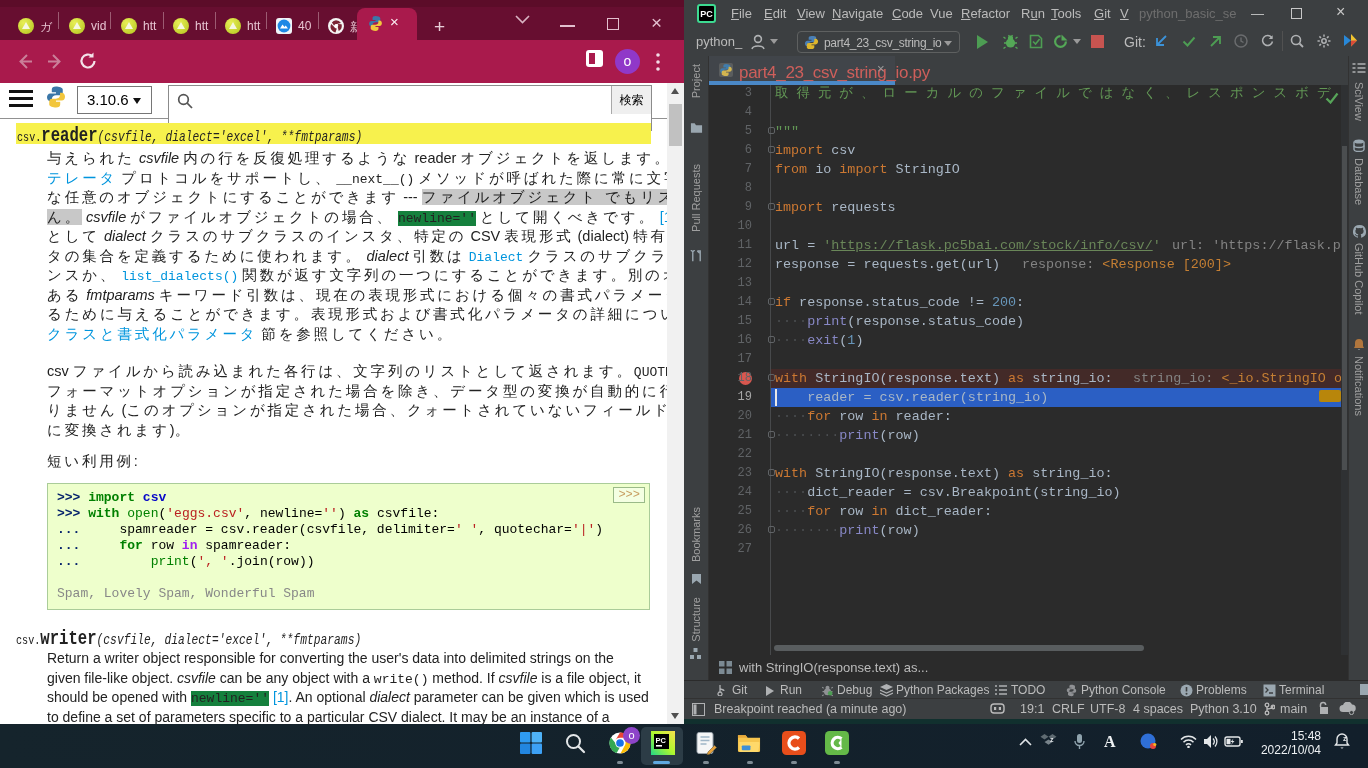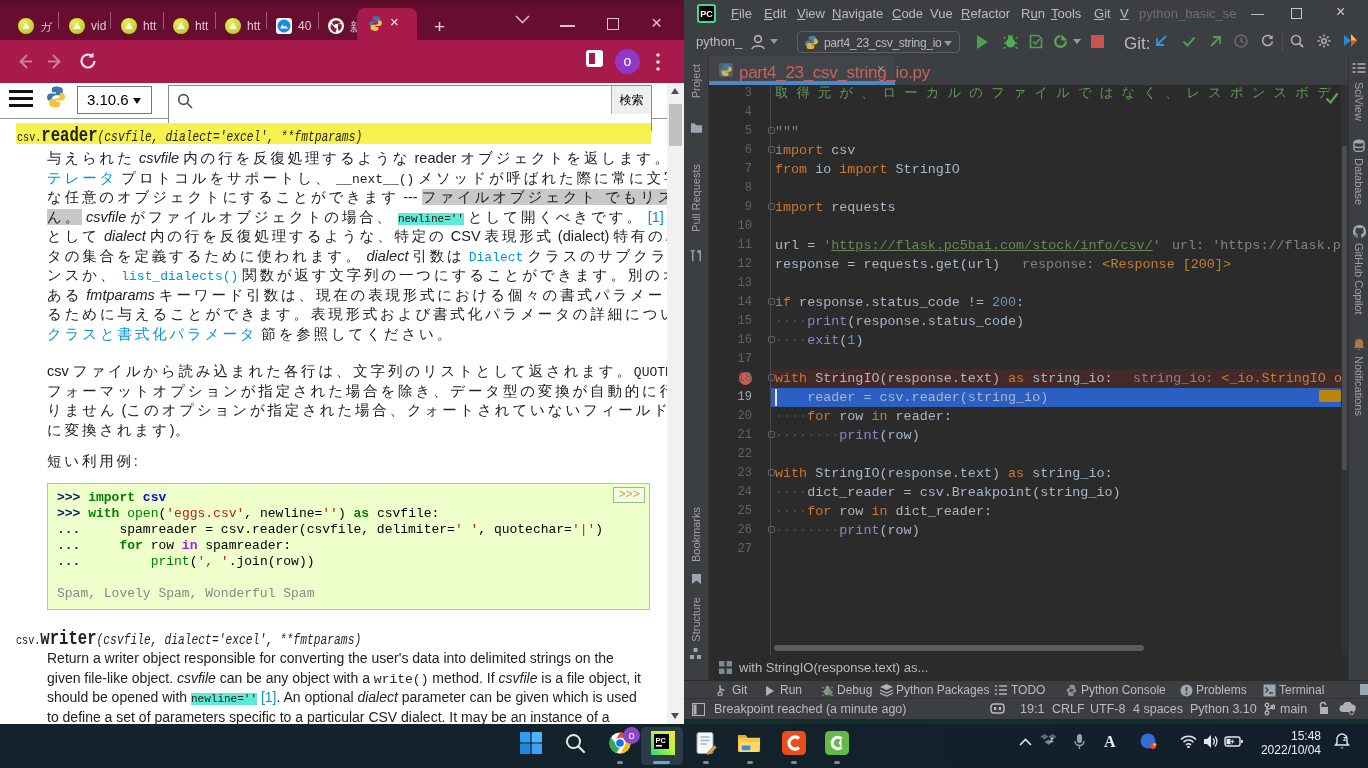--- a/index.html
+++ b/index.html
@@ -18,21 +18,21 @@
 .hline{position:absolute;left:9px;width:24px;height:3px;background:#111}
 #versel{position:absolute;left:77px;top:3px;width:75px;height:28px;border:1px solid #767676;background:#fff;font-size:15px;color:#000;line-height:26px;padding-left:9px}
 #search{position:absolute;left:168px;top:2px;width:484px;height:46px;border:1px solid #8b8b8b;background:#fff}
 #srchbtn{position:absolute;right:0px;top:0px;width:40px;height:28px;background:#efefef;border-left:1px solid #a9a9a9;font-size:12px;color:#000;text-align:center;line-height:28px}
 
 .doc{position:absolute;color:#222;font-size:14.5px;white-space:nowrap}
 .j{letter-spacing:2.8px}
 a.lnk{color:#0095dd;text-decoration:none}
 .mono{font-family:"Liberation Mono",monospace;font-size:13px}
 .sel{background:#c8c8c8}
-.codebg{background:#5eead4;font-family:"Liberation Mono",monospace;font-size:11px}
+.codebg{background:#15803d;font-family:"Liberation Mono",monospace;font-size:13px}
 .it{font-style:italic}
 #dt1{position:absolute;left:16px;top:40px;width:635px;height:21px;background:#f7f14d}
 #codebox{position:absolute;left:47px;top:400px;width:603px;height:127px;background:#eeffcc;border:1px solid #aacc99}
 .cl{position:absolute;left:9px;font-family:"Liberation Mono",monospace;font-size:13px;white-space:pre;color:#000}
 #scroll{position:absolute;left:667px;top:0;width:17px;height:641px;background:#f1f1f1}
 #thumb{position:absolute;left:2px;top:21px;width:13px;height:42px;background:#c1c1c1}
 
 #pycharm{position:absolute;left:684px;top:0;width:684px;height:724px;background:#3c3f41;color:#bbb}
 #pcmenu{position:absolute;left:0;top:0;width:684px;height:28px;font-size:13px}
 .mi{position:absolute;top:6px;color:#bbb}
@@ -149,21 +149,21 @@
           <div id="srchbtn">検索</div>
         </div>
   </div>
   <div id="docbody">
    <div id="dt1"></div>
    <div class="doc" style="left:17px;top:41px;transform:scaleX(0.78);transform-origin:0 50%"><span class="mono" style="font-size:13px">csv.</span><b style="font-family:'Liberation Mono',monospace;font-size:20px">reader</b><span class="mono it" style="font-size:14.5px">(csvfile, dialect='excel', **fmtparams)</span></div>
    <div class="doc" style="left:47px;top:66px"><span class="j">与えられた</span> <i>csvfile</i> <span class="j">内の行を反復処理するような</span> reader <span class="j">オブジェクトを返します。</span> <i>csvfile</i>  </div>
    <div class="doc" style="left:47px;top:85.5px"><a class="lnk j">テレータ</a> <span class="j">プロトコルをサポートし、</span> <span class="mono">__next__()</span> <span class="j">メソッドが呼ばれた際に常に文字列を返すよう</span></div>
    <div class="doc" style="left:47px;top:105px"><span class="j">な任意のオブジェクトにすることができます</span> --- <span class="j sel">ファイルオブジェクト でもリストでも構いませ</span></div>
    <div class="doc" style="left:47px;top:124.5px"><span class="j sel">ん。</span> <i>csvfile</i> <span class="j">がファイルオブジェクトの場合、</span> <span class="codebg">newline=''</span> <span class="j">として開くべきです。</span> <a class="lnk">[1]</a> <span class="j">オプション</span></div>
-   <div class="doc" style="left:47px;top:144px"><span class="j">として</span> <i>dialect</i> <span class="j">内の行を反復処理するような、特定の</span> CSV <span class="j">表現形式</span> (dialect) <span class="j">特有のパラメー</span></div>
+   <div class="doc" style="left:47px;top:144px"><span class="j">として</span> <i>dialect</i> <span class="j">クラスのサブクラスのインスタ、特定の</span> CSV <span class="j">表現形式</span> (dialect) <span class="j">特有のパラメー</span></div>
    <div class="doc" style="left:47px;top:163.5px"><span class="j">タの集合を定義するために使われます。</span> <i>dialect</i> <span class="j">引数は</span> <a class="lnk mono">Dialect</a> <span class="j">クラスのサブクラスのインスタ</span></div>
    <div class="doc" style="left:47px;top:183px"><span class="j">ンスか、</span> <a class="lnk mono">list_dialects()</a> <span class="j">関数が返す文字列の一つにすることができます。別のオプションで</span></div>
    <div class="doc" style="left:47px;top:202.5px"><span class="j">ある</span> <i>fmtparams</i> <span class="j">キーワード引数は、現在の表現形式における個々の書式パラメータを上書きす</span></div>
    <div class="doc" style="left:47px;top:222px"><span class="j">るために与えることができます。表現形式および書式化パラメータの詳細については、</span> </div>
    <div class="doc" style="left:47px;top:241.5px"><a class="lnk j">クラスと書式化パラメータ</a> <span class="j">節を参照してください。</span></div>
    <div class="doc" style="left:47px;top:279px">csv <span class="j">ファイルから読み込まれた各行は、文字列のリストとして返されます。</span><span class="mono">QUOTE_NONNUMERIC</span></div>
    <div class="doc" style="left:47px;top:298.5px"><span class="j">フォーマットオプションが指定された場合を除き、データ型の変換が自動的に行われることはあ</span></div>
    <div class="doc" style="left:47px;top:318px"><span class="j">りません</span> (<span class="j">このオプションが指定された場合、クォートされていないフィールドは浮動小数点数</span></div>
    <div class="doc" style="left:47px;top:337.5px"><span class="j">に変換されます</span>)。</div>
    <div class="doc" style="left:47px;top:369px"><span class="j">短い利用例</span>:</div>
@@ -233,21 +233,21 @@
   <svg style="position:absolute;left:344px;top:5px" width="16" height="17" viewBox="0 0 16 17">
         <path d="M2.5 2.5h8l3 3v9h-11z" fill="none" stroke="#4d9d53" stroke-width="1.6"></path>
         <path d="M5 8.5l2.6 2.6 4-5" stroke="#4d9d53" stroke-width="1.6" fill="none"></path>
       </svg>
   <svg style="position:absolute;left:368px;top:5px" width="17" height="17" viewBox="0 0 17 17">
         <path d="M8.5 2a6.5 6.5 0 1 0 6.5 6.5h-2.2A4.3 4.3 0 1 1 8.5 4.2z" fill="#54a857"></path>
         <path d="M9.5 1.5v6h6z" fill="#54a857"></path>
       </svg>
   <span style="position:absolute;left:389px;top:11px;border-left:4px solid transparent;border-right:4px solid transparent;border-top:5px solid #9a9a9a"></span>
   <span style="position:absolute;left:407px;top:7px;width:13px;height:13px;background:#c75450"></span>
-  <span style="position:absolute;left:440px;top:6px;font-size:17px;color:#bbb">Git:</span>
+  <span style="position:absolute;left:440px;top:6px;font-size:14px;color:#bbb">Git:</span>
   <svg style="position:absolute;left:469px;top:5px" width="16" height="16" viewBox="0 0 16 16">
         <path d="M13 3L4 12M4 5v7h7" stroke="#3b92d8" stroke-width="1.8" fill="none"></path>
       </svg>
   <svg style="position:absolute;left:497px;top:5px" width="16" height="16" viewBox="0 0 16 16">
         <path d="M2.5 8.5l4 4 7-8" stroke="#4d9d53" stroke-width="1.9" fill="none"></path>
       </svg>
   <svg style="position:absolute;left:524px;top:5px" width="16" height="16" viewBox="0 0 16 16">
         <path d="M3 13L12 4M12 11V4H5" stroke="#4d9d53" stroke-width="1.8" fill="none"></path>
       </svg>
   <svg style="position:absolute;left:549px;top:5px" width="16" height="16" viewBox="0 0 16 16">

